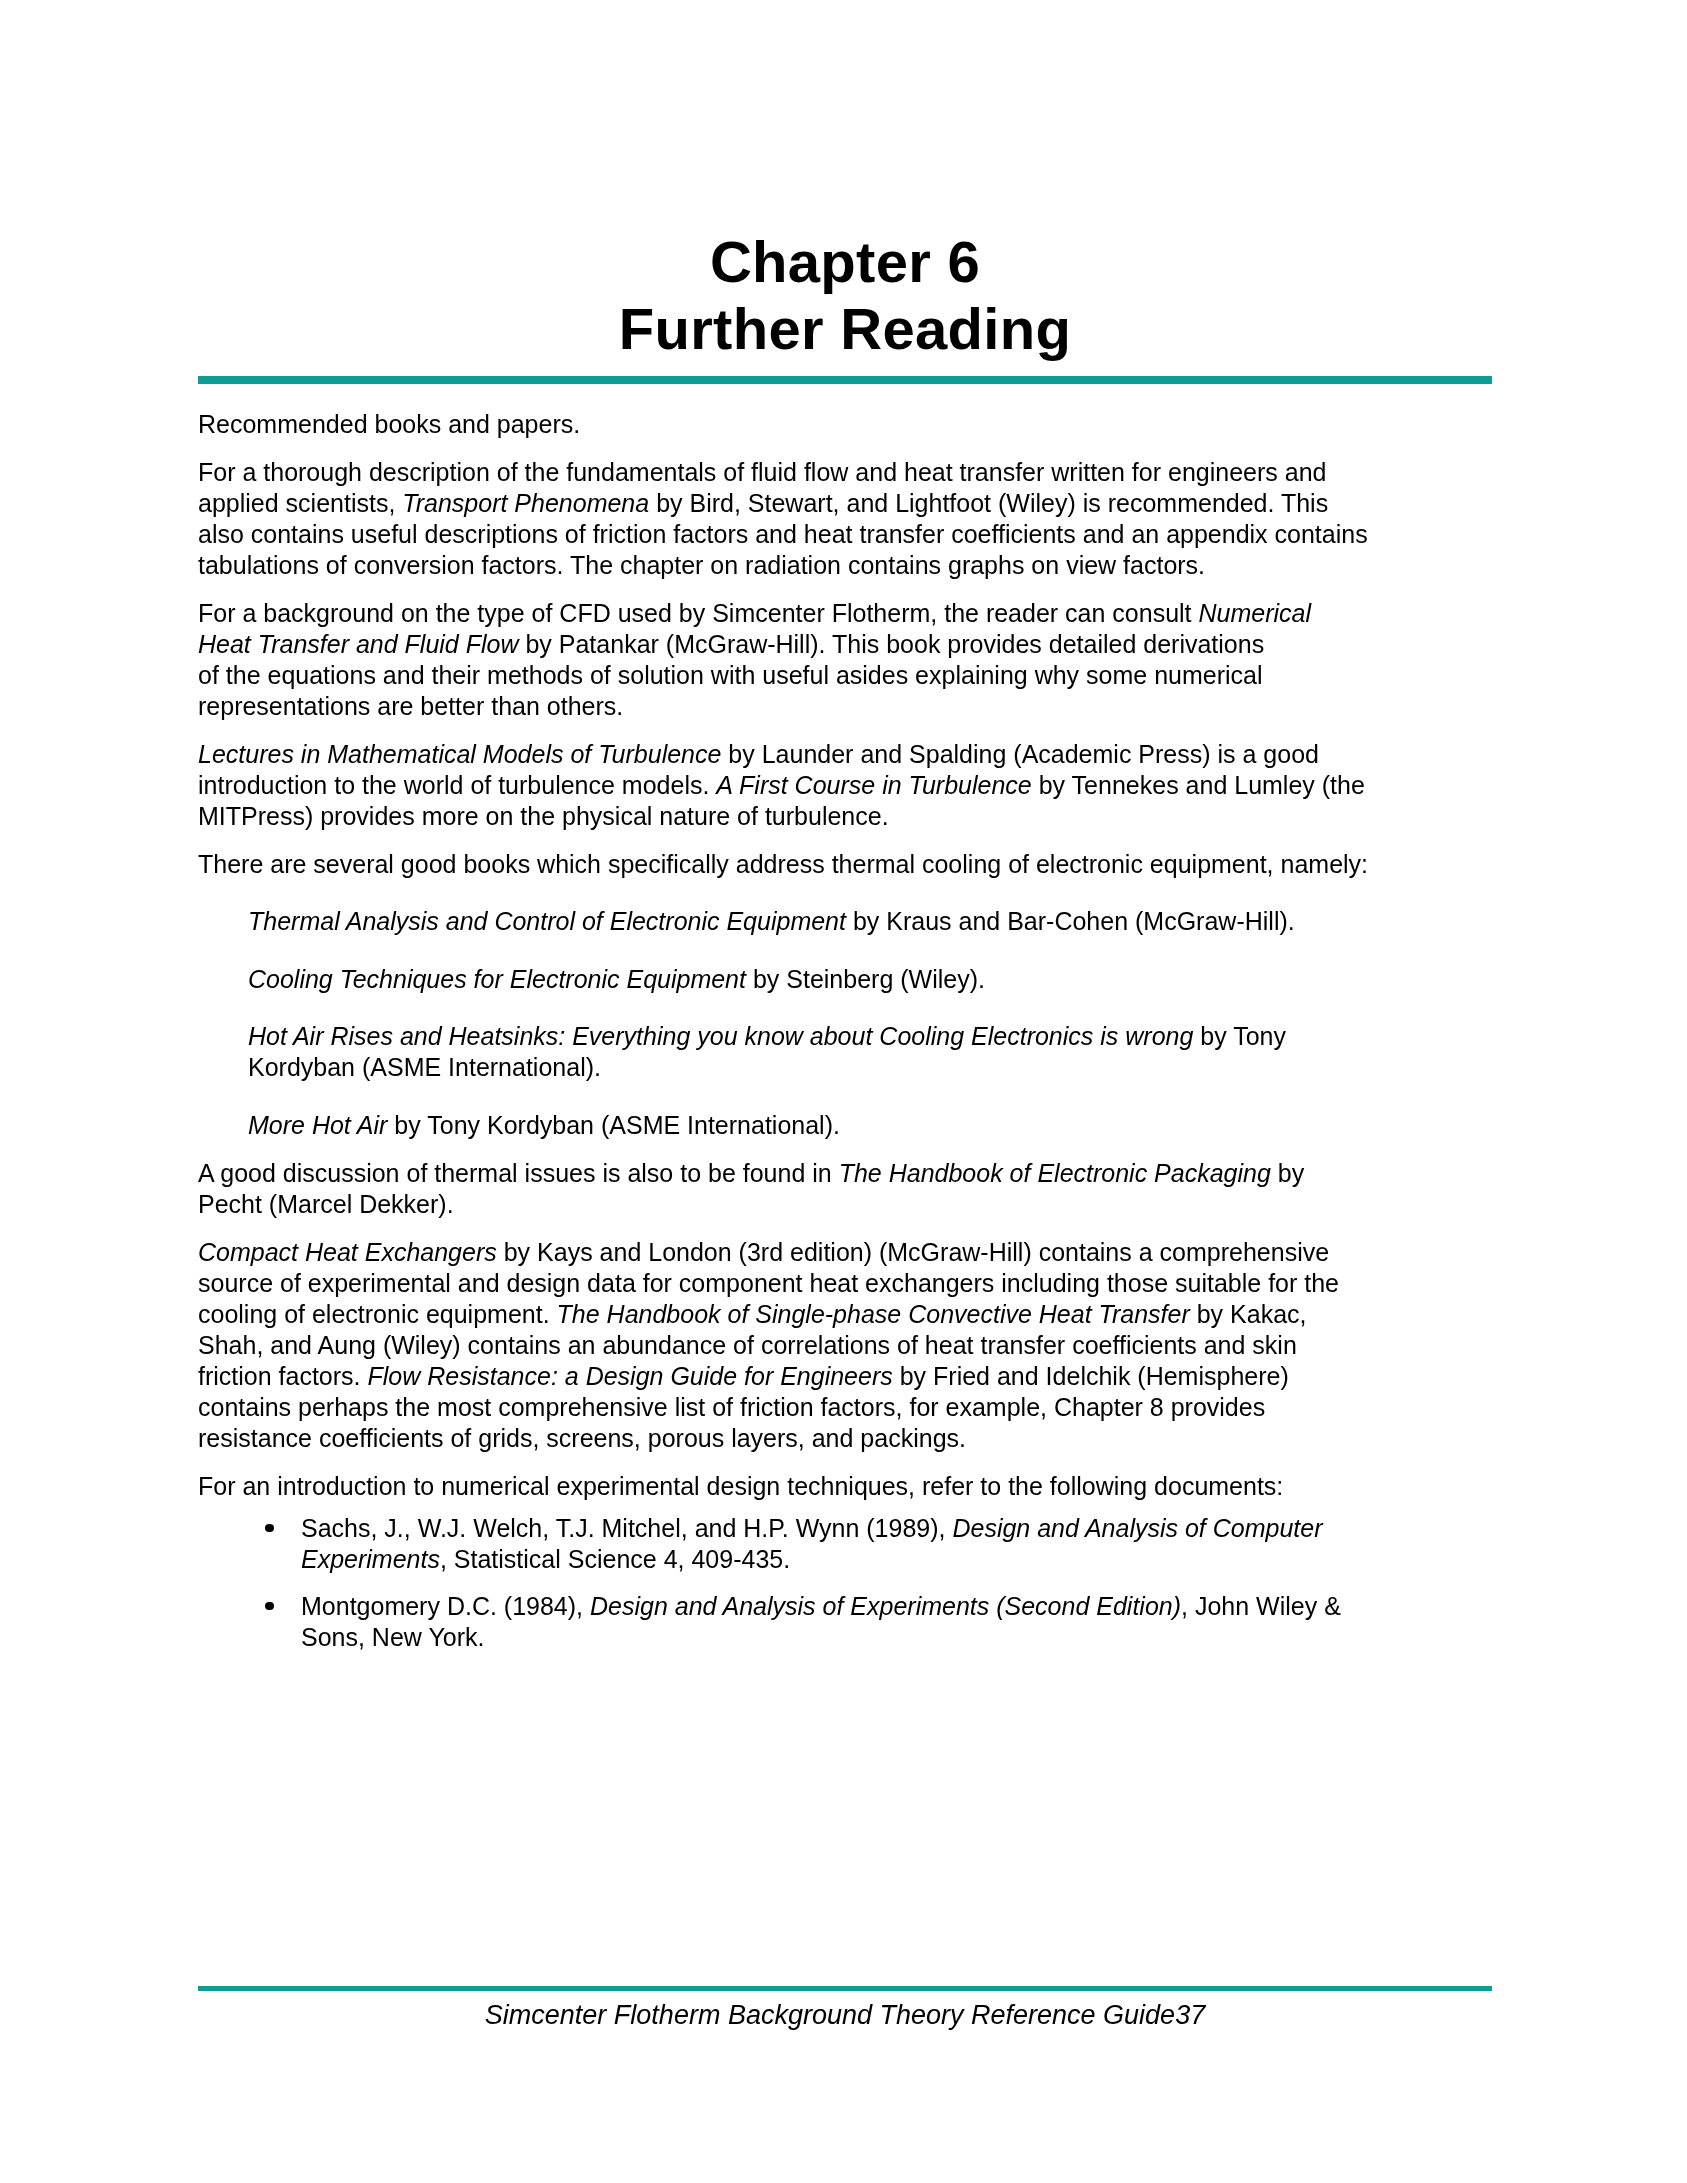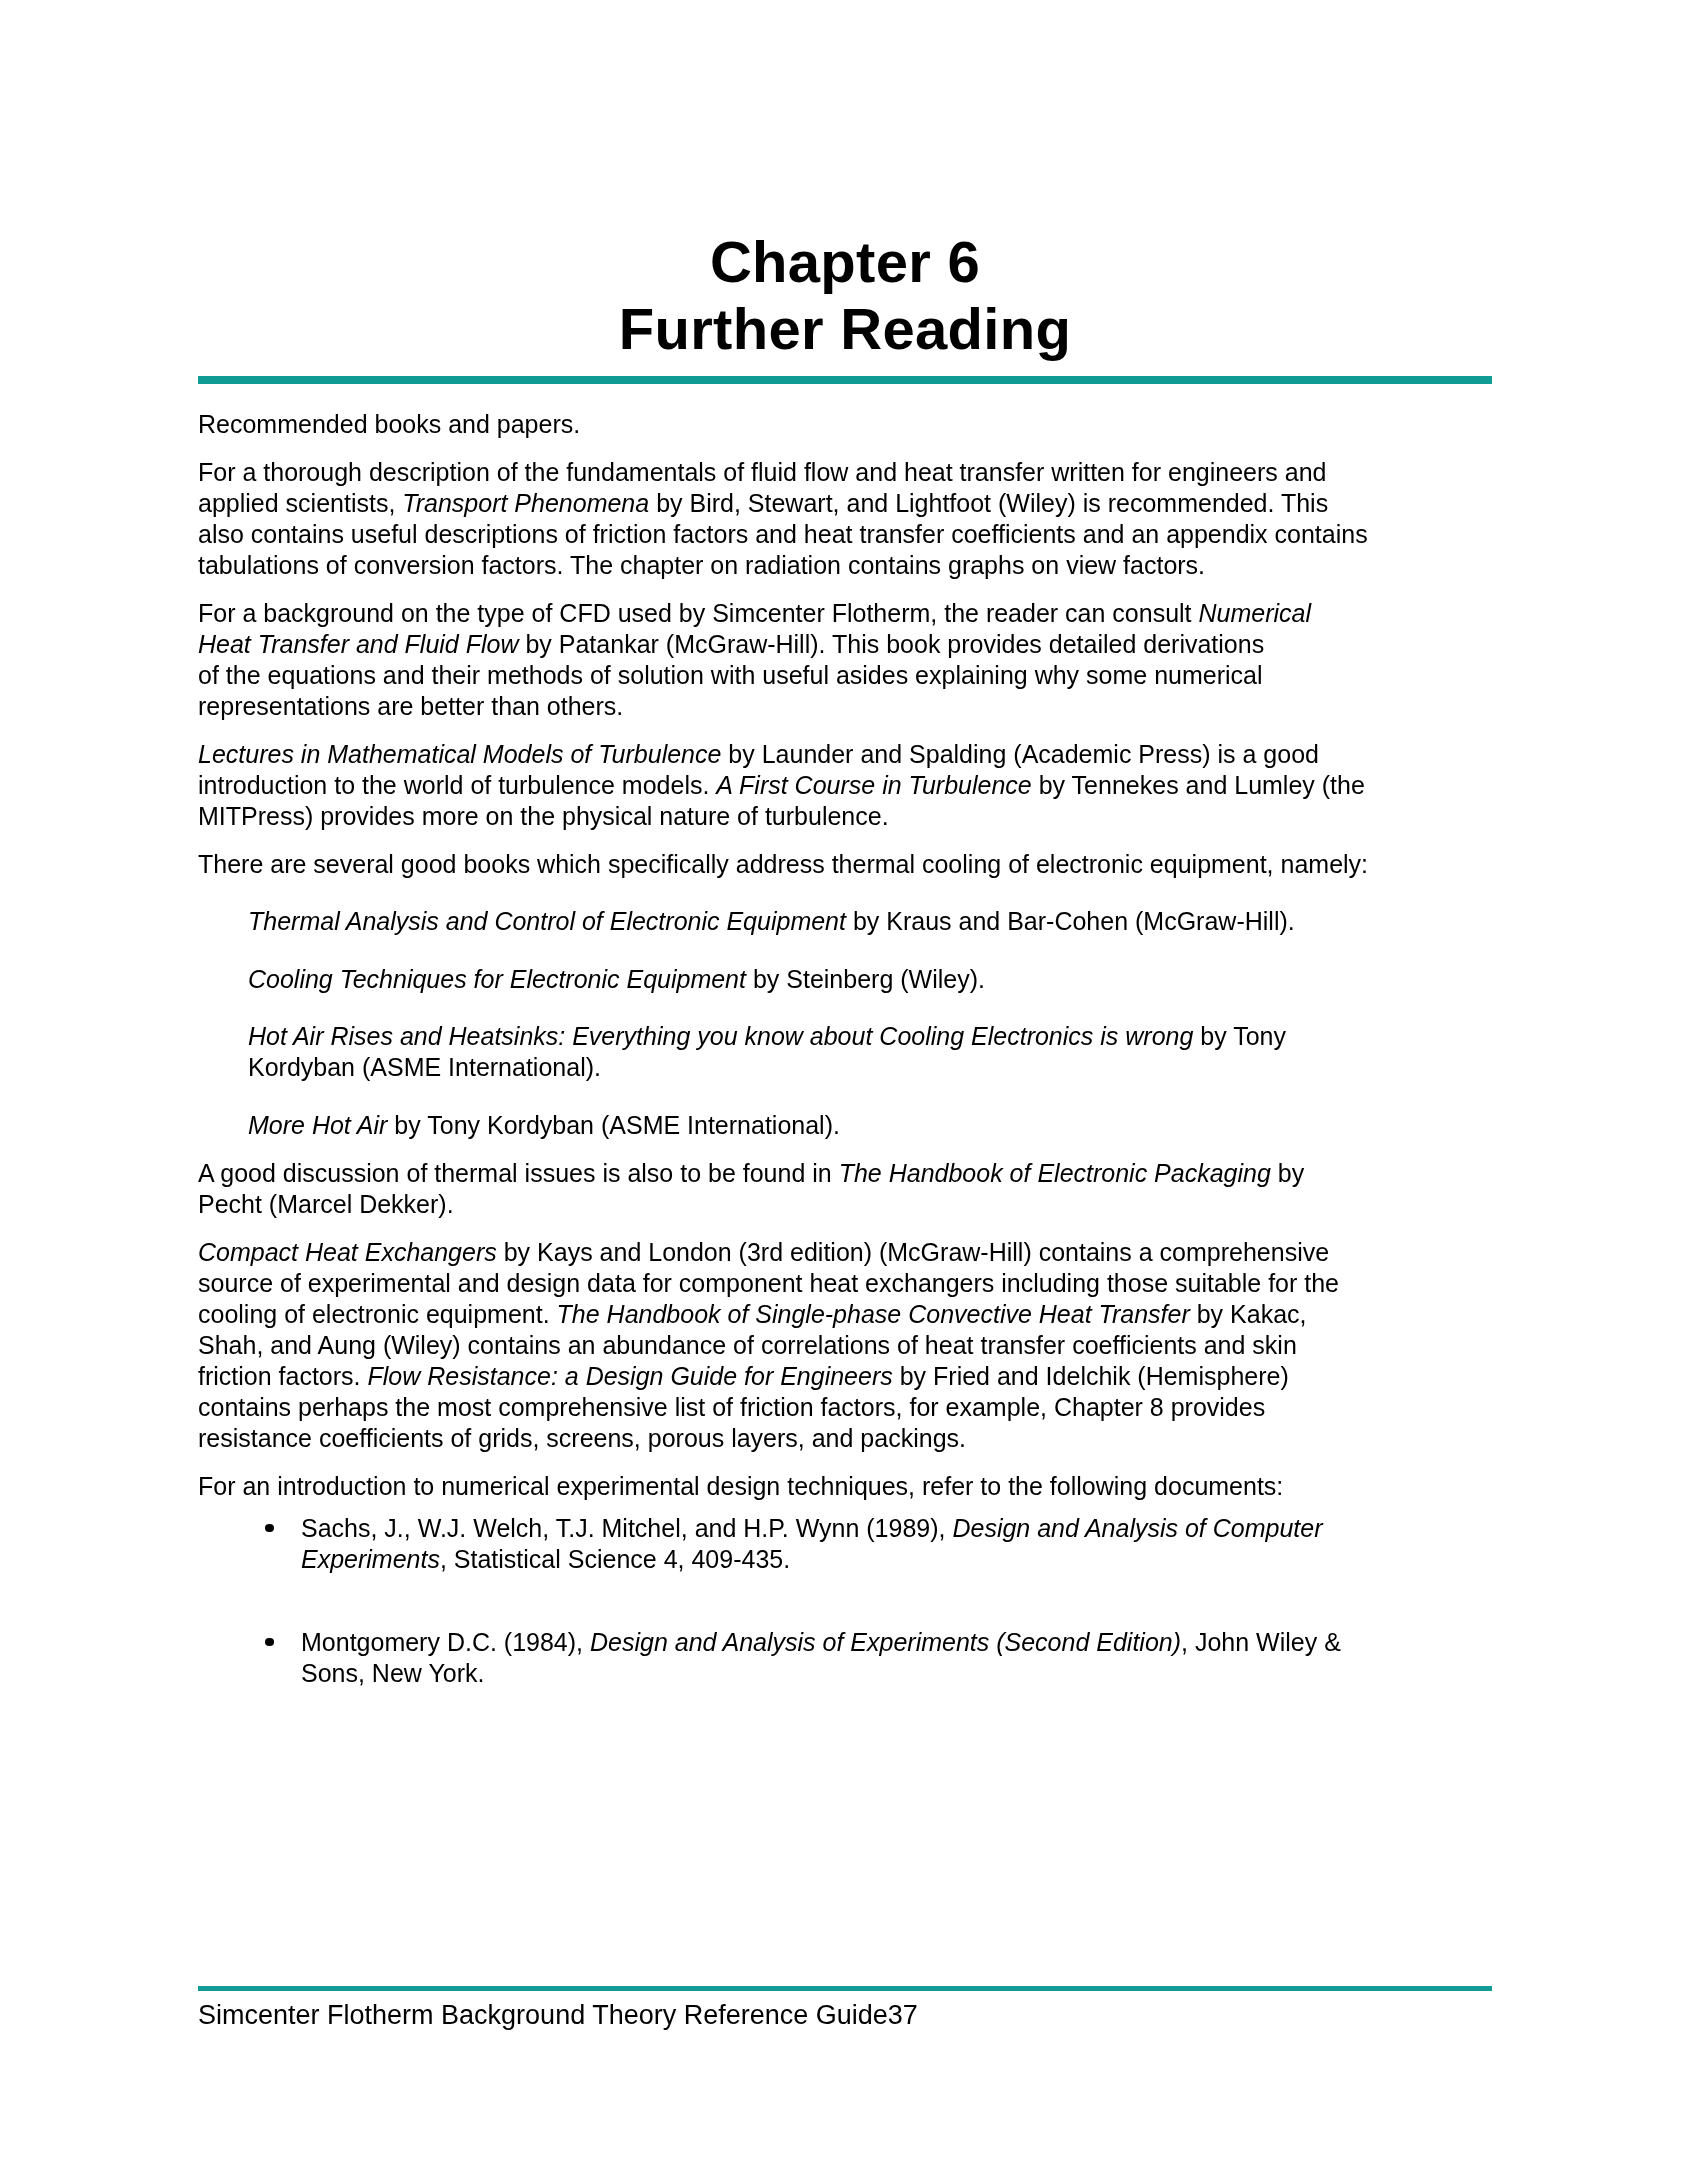--- a/index.html
+++ b/index.html
@@ -39,21 +39,21 @@
     margin-top: 17px;
     white-space: nowrap;
   }
   main.body-text p.para:first-child { margin-top: 0; }
   main.body-text p.para.indent {
     margin-top: 26.5px;
     margin-left: 50px;
   }
   .bullet {
     position: relative;
-    margin-top: 52px;
+    margin-top: 16px;
     padding-left: 103px;
     white-space: nowrap;
   }
   .bullet.first { margin-top: 11px; }
   .bullet .dot {
     position: absolute;
     left: 67px;
     top: 11.2px;
     width: 8.6px;
     height: 8.6px;
@@ -67,25 +67,26 @@
     right: 195px;
     top: 1986px;
   }
   .footer-rule {
     height: 4.6px;
     background: var(--accent);
   }
   .footer-row {
     margin-top: 9.3px;
     display: flex;
-    justify-content: flex-start;
+    justify-content: center;
     align-items: baseline;
     font-size: 27px;
     line-height: 31px;
     white-space: nowrap;
+    font-style: italic;
   }
 </style>
 </head>
 <body>
 
 <div class="page">
 
   <header>
     <h1 class="chapter-title">
       <div>Chapter 6</div>

